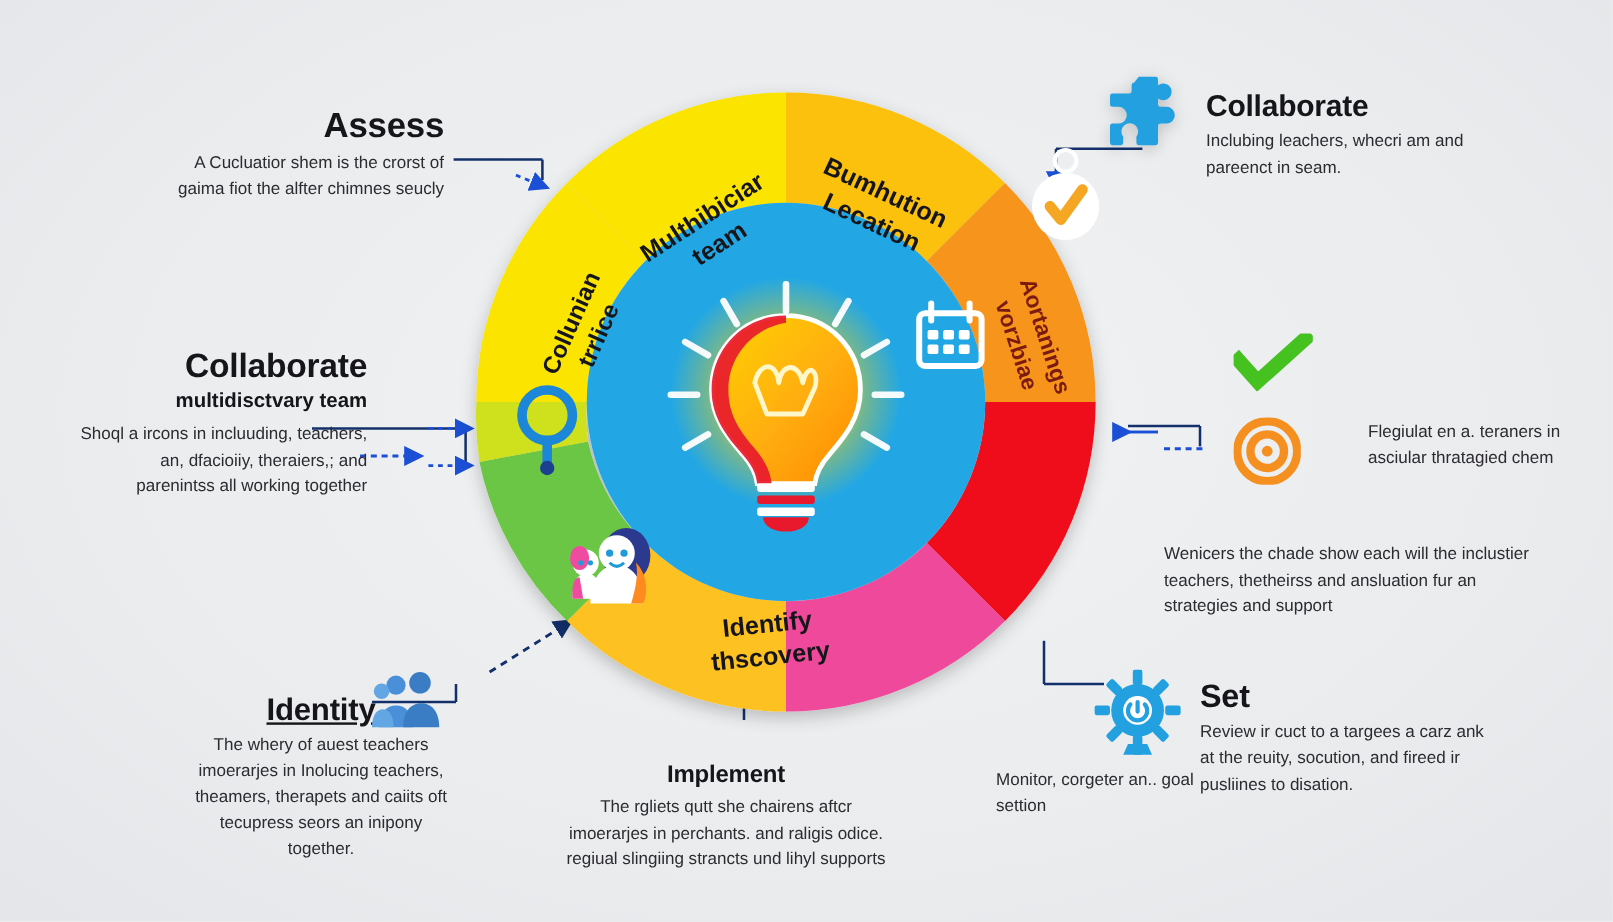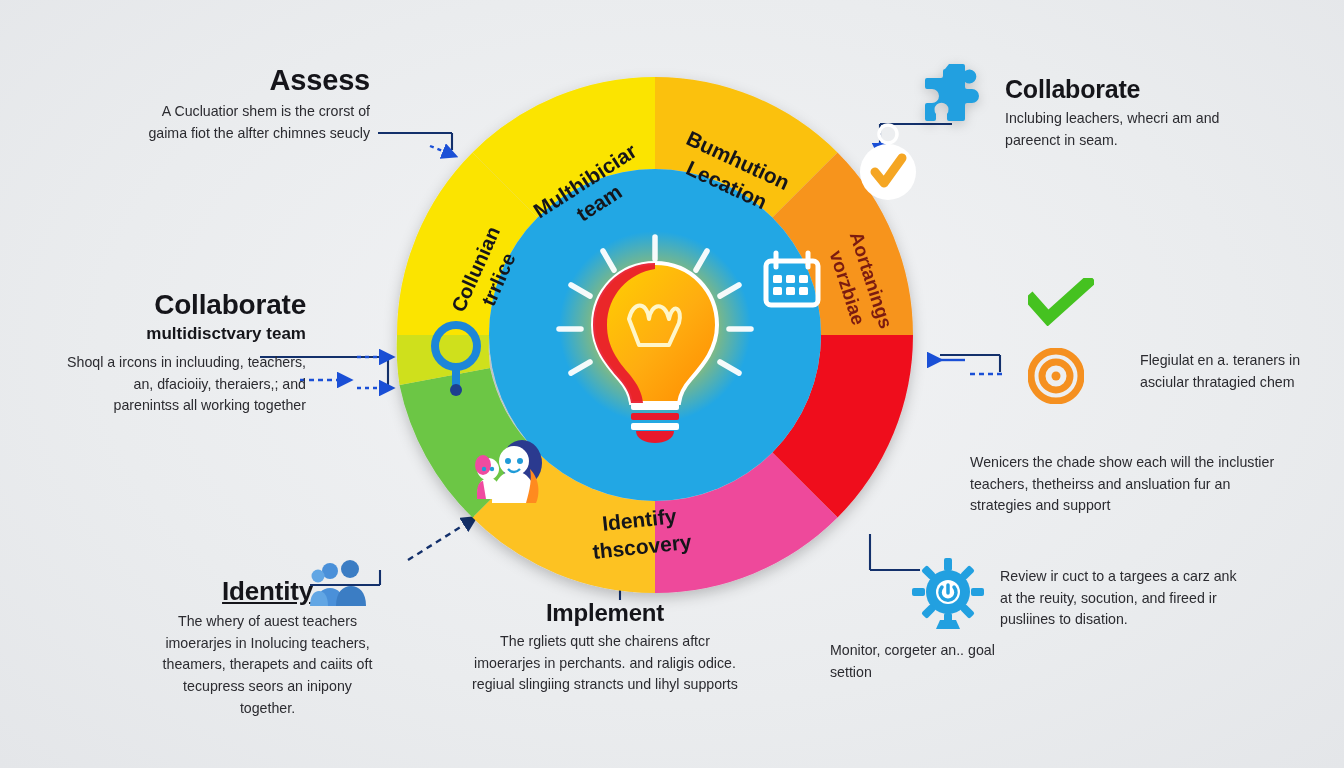--- a/index.html
+++ b/index.html
@@ -229,21 +229,21 @@
         <text x="0" y="27" font-size="21" text-anchor="middle">thscovery</text>
       </g>
 
       <g transform="translate(105,215) rotate(-66)" font-weight="bold" fill="#15151a">
         <text x="0" y="0" font-size="20" text-anchor="middle">Collunian</text>
         <text x="0" y="25" font-size="20" text-anchor="middle">trrlice</text>
       </g>
     </svg>
   </div>
 
-  <div class="callout ta-right" style="left:130px; top:65px; width:240px;">
+  <div class="callout ta-right" style="left:130px; top:90px; width:240px;">
     <div class="heading h-dark" style="font-size:29px;">Assess</div>
     <p class="body">A Cucluatior shem is the crorst of gaima fiot the alfter chimnes seucly</p>
   </div>
 
   <div class="callout ta-right" style="left:66px; top:290px; width:240px;">
     <div class="heading h-dark" style="font-size:28px;">Collaborate</div>
     <div class="subheading">multidisctvary team</div>
     <p class="body">Shoql a ircons in incluuding, teachers, an, dfacioiiy, theraiers,; and parenintss all working together</p>
   </div>
 
@@ -255,21 +255,21 @@
   <svg class="ic" style="left:310px; top:560px;" width="60" height="48" viewBox="0 0 60 48">
     <circle cx="20" cy="11" r="8" fill="#4a90d9"></circle>
     <circle cx="40" cy="9" r="9" fill="#3b7dc4"></circle>
     <circle cx="8" cy="16" r="6.5" fill="#62a6e4"></circle>
     <path d="M6,46 C6,34 12,28 20,28 C28,28 34,34 34,46 Z" fill="#4a90d9"></path>
     <path d="M26,46 C26,32 33,26 41,26 C49,26 56,32 56,46 Z" fill="#3b7dc4"></path>
     <path d="M0,46 C0,36 4,31 9,31 C14,31 18,36 18,46 Z" fill="#62a6e4"></path>
   </svg>
 
   <div class="callout ta-center" style="left:470px; top:600px; width:270px;">
-    <div class="heading h-dark" style="font-size:24px;">Implement</div>
+    <div class="heading h-dark" style="font-size:20px;margin-top:36px;">Implement</div>
     <p class="body">The rgliets qutt she chairens aftcr imoerarjes in perchants. and raligis odice. regiual slingiing strancts und lihyl supports</p>
   </div>
 
   <svg class="ic soft-shadow" style="left:925px; top:62px;" width="72" height="66" viewBox="0 0 72 66">
     <path d="M24,2 h14 a2,2 0 0 1 2,2 v5 a7,7 0 1 1 0,11 v5 a2,2 0 0 0 2,2 h5
              a7,7 0 1 1 0,14 h-5 a2,2 0 0 0 -2,2 v14 a2,2 0 0 1 -2,2 h-14
              a2,2 0 0 1 -2,-2 v-5 a7,7 0 1 0 -11,0 v5 a2,2 0 0 1 -2,2 h-7
              a2,2 0 0 1 -2,-2 v-14 a2,2 0 0 1 2,-2 h5 a7,7 0 1 0 0,-14 h-5
              a2,2 0 0 1 -2,-2 v-7 a2,2 0 0 1 2,-2 h14 a2,2 0 0 0 2,-2 v-5 a2,2 0 0 1 2,-2 z" fill="#22a0e0"></path>
   </svg>
@@ -311,16 +311,17 @@
       <path d="M28,62 L44,62 L48,71 L24,71 Z"></path>
     </g>
     <circle cx="36" cy="34" r="12" fill="#ffffff"></circle>
     <path d="M36,27 v8" stroke="#22a0e0" stroke-width="3.5" stroke-linecap="round"></path>
     <path d="M30,29 a8,8 0 1 0 12,0" stroke="#22a0e0" stroke-width="3.5" fill="none" stroke-linecap="round"></path>
   </svg>
   <div class="callout ta-left" style="left:830px; top:640px; width:165px;">
     <p class="body">Monitor, corgeter an.. goal settion</p>
   </div>
   <div class="callout ta-left" style="left:1000px; top:566px; width:250px;">
+    <div class="heading h-dark" style="font-size:27px;">Set</div>
     <p class="body">Review ir cuct to a targees a carz ank at the reuity, socution, and fireed ir pusliines to disation.</p>
   </div>
 
 </div>
 
 </body></html>

